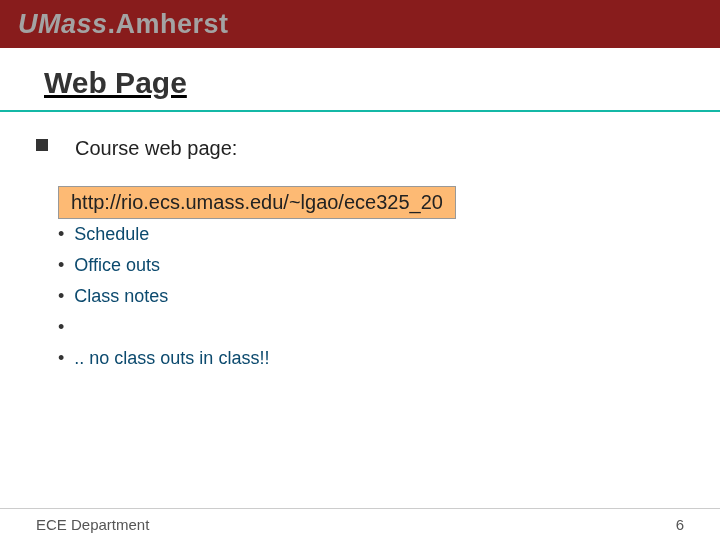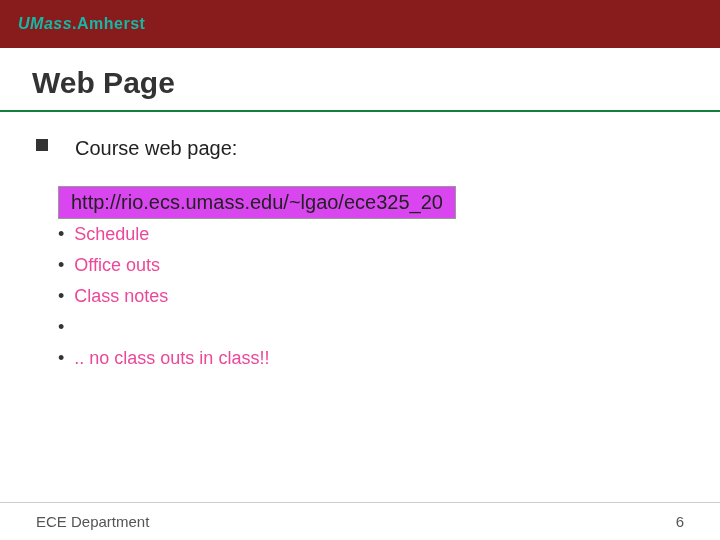--- a/index.html
+++ b/index.html
@@ -15,34 +15,35 @@
     
     .header {
       background: #881c1c;
       height: 48px;
       display: flex;
       align-items: center;
       padding: 0 18px;
     }
 
     .header-logo-text {
-      color: #14b8a6;
-      font-size: 16px;
+      color: #a3a3a3;
+      font-size: 27px;
       font-weight: bold;
       letter-spacing: 0.5px;
     }
 
     .header-logo-text .umass {
       font-style: italic;
     }
 
     
     .title-area {
-      padding: 18px 36px 10px 32px;
-      border-bottom: 2px solid #15803d;
+      padding: 18px 36px 10px 44px;
+      border-bottom: 2px solid #14b8a6;
+      text-decoration: underline;
     }
 
     .page-title {
       font-size: 30px;
       font-weight: bold;
       color: #333;
     }
 
     
     .main-content {
@@ -72,21 +73,21 @@
     }
 
     
     .url-box {
       border: 1px solid #999;
       display: inline-block;
       padding: 4px 12px;
       margin: 6px 0 2px 22px;
       font-size: 20px;
       color: #222;
-      background: #d946ef;
+      background: #fdba74;
     }
 
     .write-down {
       font-size: 20px;
       color: #881c1c;
       margin-left: 22px;
       margin-bottom: 16px;
     }
 
     
@@ -102,31 +103,31 @@
     }
 
     .sub-bullet-dot {
       font-size: 18px;
       color: #333;
       line-height: 1.5;
     }
 
     .sub-bullet-text {
       font-size: 18px;
-      color: #ec4899;
+      color: #0c4a6e;
       line-height: 1.5;
     }
 
     
     .footer {
       position: absolute;
       bottom: 0;
       left: 0;
       right: 0;
-      height: 38px;
+      height: 32px;
       border-top: 1px solid #ccc;
       display: flex;
       align-items: center;
       justify-content: space-between;
       padding: 0 36px;
       background: #fff;
     }
 
     .footer-left {
       font-size: 15px;

